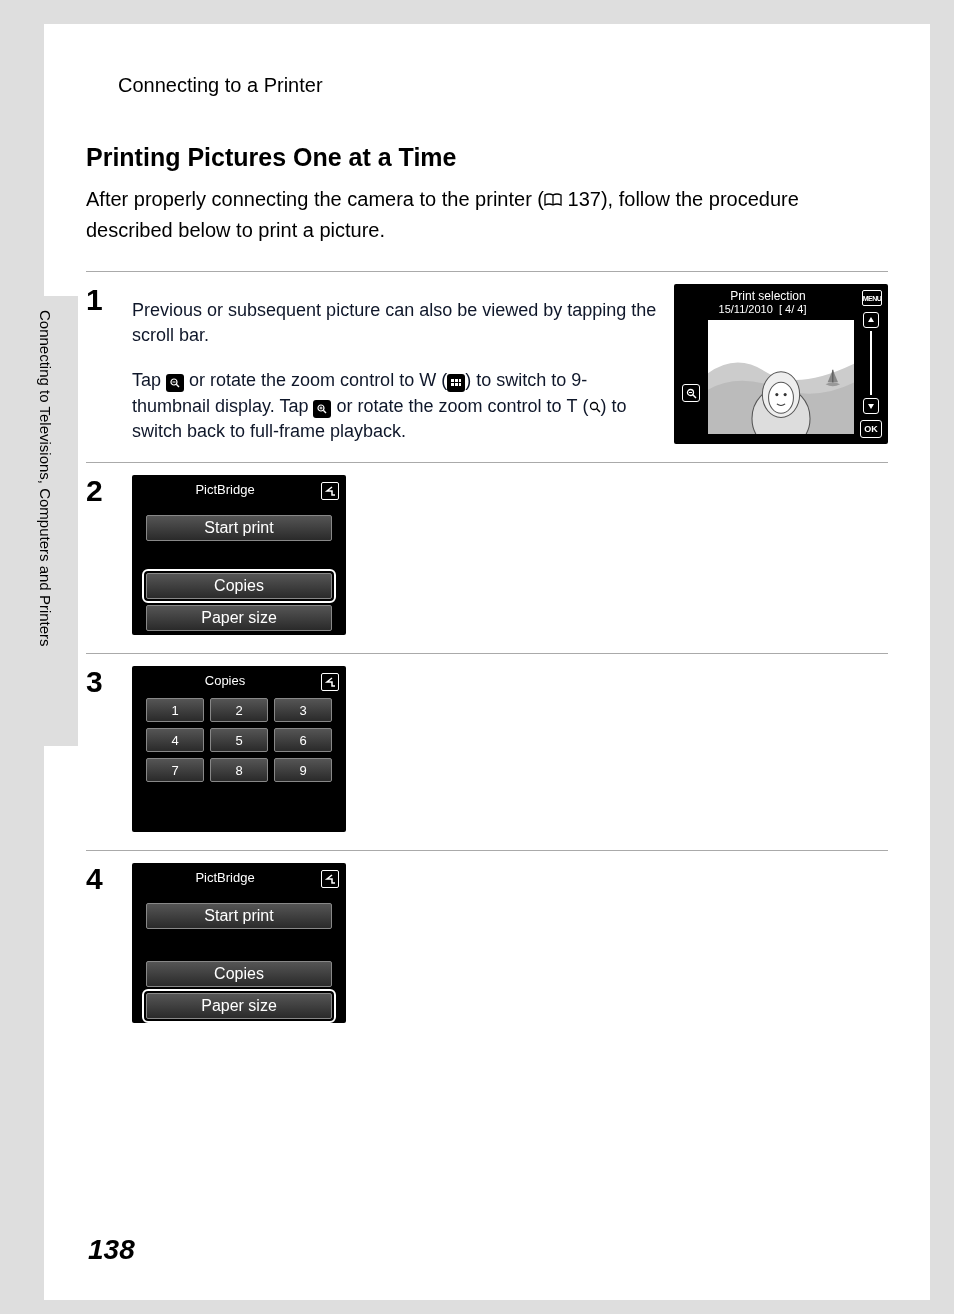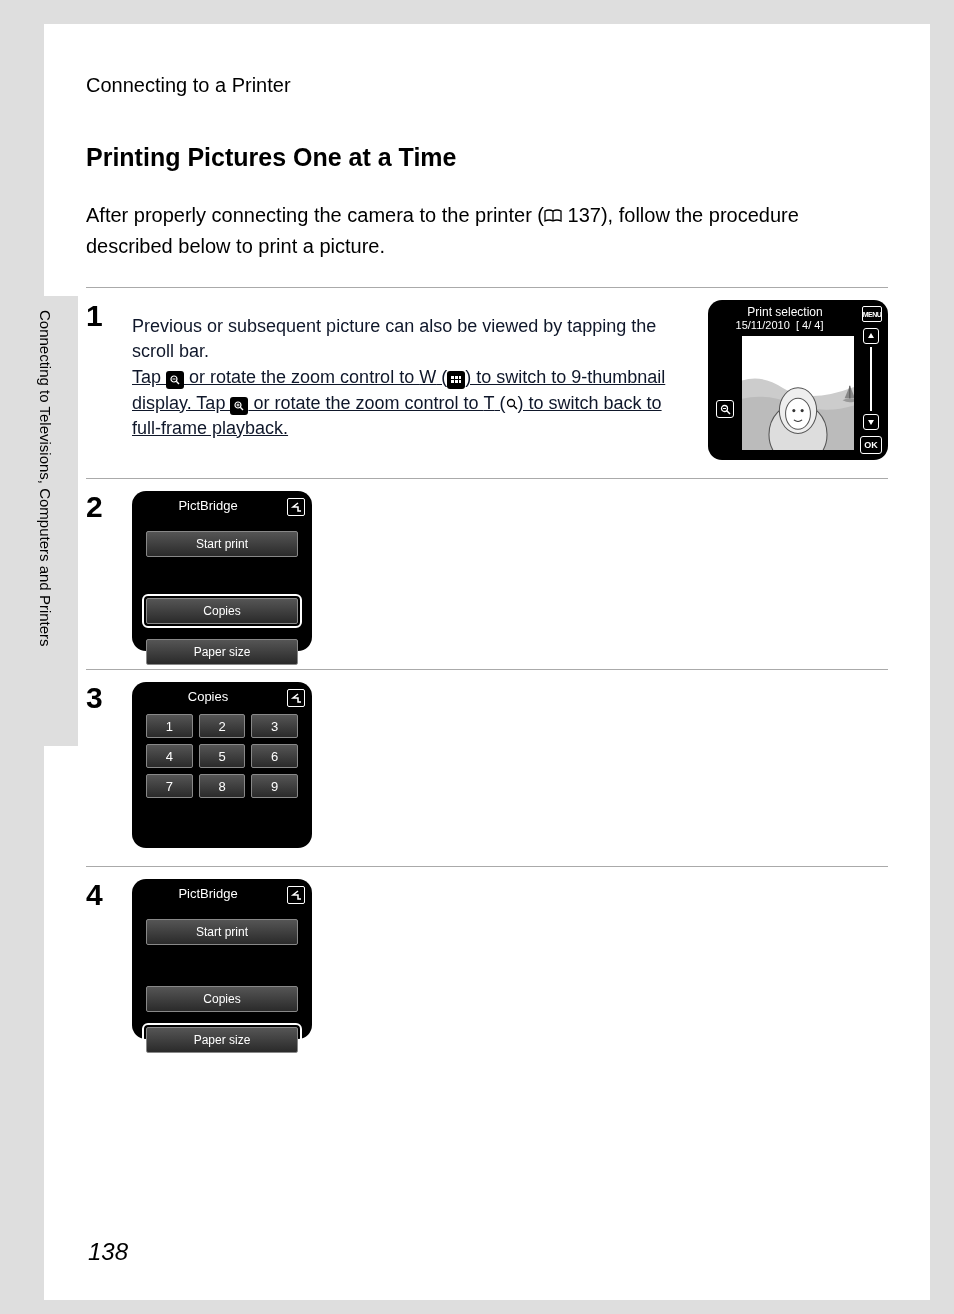--- a/index.html
+++ b/index.html
@@ -19,25 +19,26 @@
     width: 886px;
     height: 1276px;
     padding-top: 50px;
     padding-left: 42px;
     padding-right: 42px;
   }
   .header-title {
     font-size: 20px;
     font-weight: 400;
     margin-bottom: 46px;
+    margin-left: 32px;
   }
   .section-title {
     font-size: 25px;
     font-weight: 700;
-    margin-bottom: 28px;
+    margin-bottom: 12px;
   }
   .intro {
     font-size: 20px;
     line-height: 1.5;
     font-weight: 300;
     margin-top: 9px;
   }
   .book-icon {
     display: inline-block;
     vertical-align: -1px;
@@ -63,21 +64,21 @@
     line-height: 1.4;
   }
   .step-headline b { font-weight: 700; }
   .step-detail {
     font-size: 18px;
     font-weight: 300;
     line-height: 1.4;
     margin-top: 10px;
     color: #0f172a;
   }
-  .step-detail + .step-detail { margin-top: 1px; text-decoration: underline; }
+  .step-detail + .step-detail { margin-top: 20px; }
   
   .pill-icon {
     display: inline-flex;
     align-items: center;
     justify-content: center;
     background: #000;
     color: #fff;
     border-radius: 3px;
     height: 18px;
     min-width: 18px;
@@ -105,30 +106,30 @@
     transform: rotate(90deg) translateY(-20px);
     font-size: 15px;
     font-weight: 400;
     white-space: nowrap;
   }
   .page-num {
     position: absolute;
     left: 44px;
     bottom: 34px;
     font-style: italic;
-    font-size: 24px;
-    font-weight: 400;
+    font-size: 28px;
+    font-weight: 700;
   }
 
   
   .screen {
-    width: 180px;
+    width: 214px;
     flex-shrink: 0;
     background: #000;
-    border-radius: 14px;
+    border-radius: 2px;
     color: #fff;
     font-size: 12px;
     position: relative;
   }
   .screen.s1 { height: 160px; }
   .screen.menu { height: 160px; }
   .screen.copies { height: 166px; }
   .screen-title {
     text-align: center;
     font-size: 12px;
@@ -209,28 +210,28 @@
   }
   .photo-frame svg { width:100%; height:100%; display:block; }
 
   
   .menu-title {
     text-align: center;
     padding: 7px 28px 18px 0;
     font-size: 13px;
   }
   .menu-btn {
-    margin: 0 14px 15px;
+    margin: 0 14px 6px;
     height: 26px;
     background: #3a3a3a;
     background: linear-gradient(#555,#2a2a2a);
     border: 1px solid #888;
     border-radius: 2px;
     display: flex; align-items:center; justify-content:center;
-    font-size: 12px;
+    font-size: 16px;
   }
   .menu-btn.selected {
     outline: 2px solid #fff;
     outline-offset: 2px;
   }
   .menu-gap { height: 26px; }
 
   .copies-title {
     text-align: center;
     padding: 7px 28px 10px 0;

